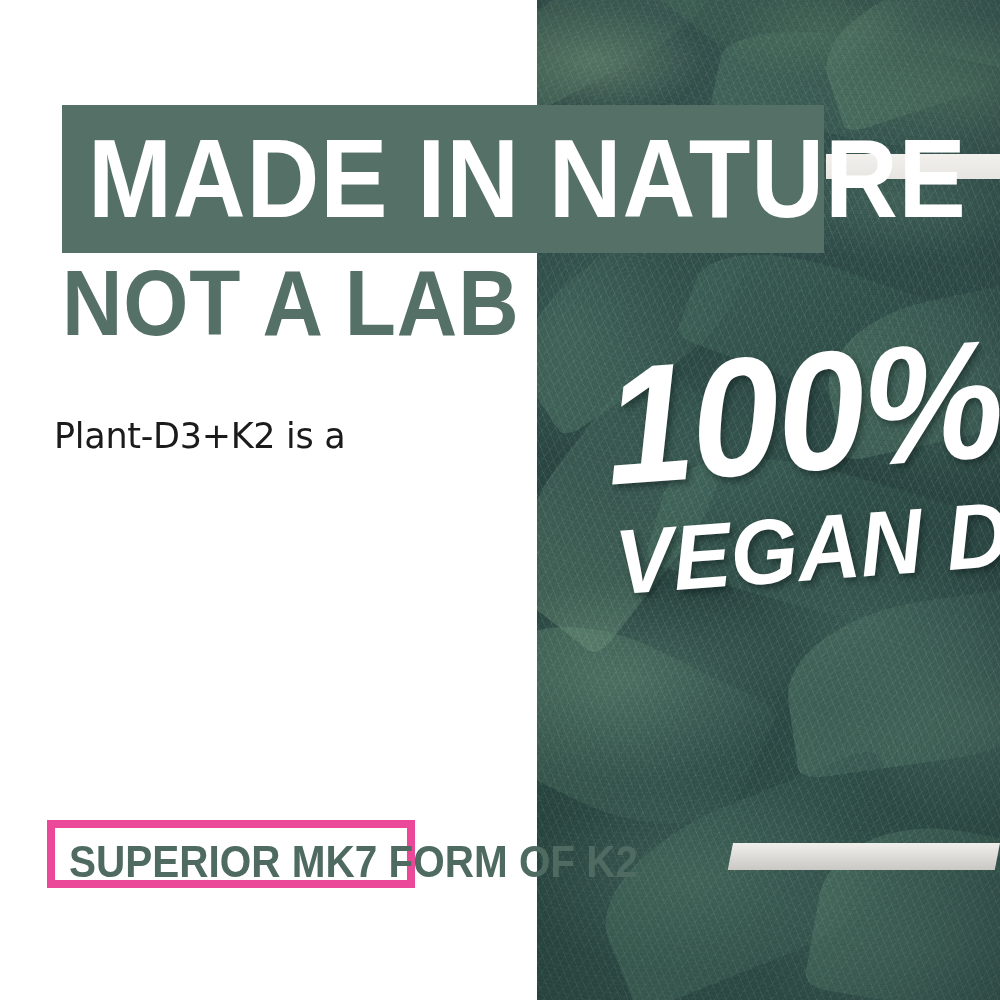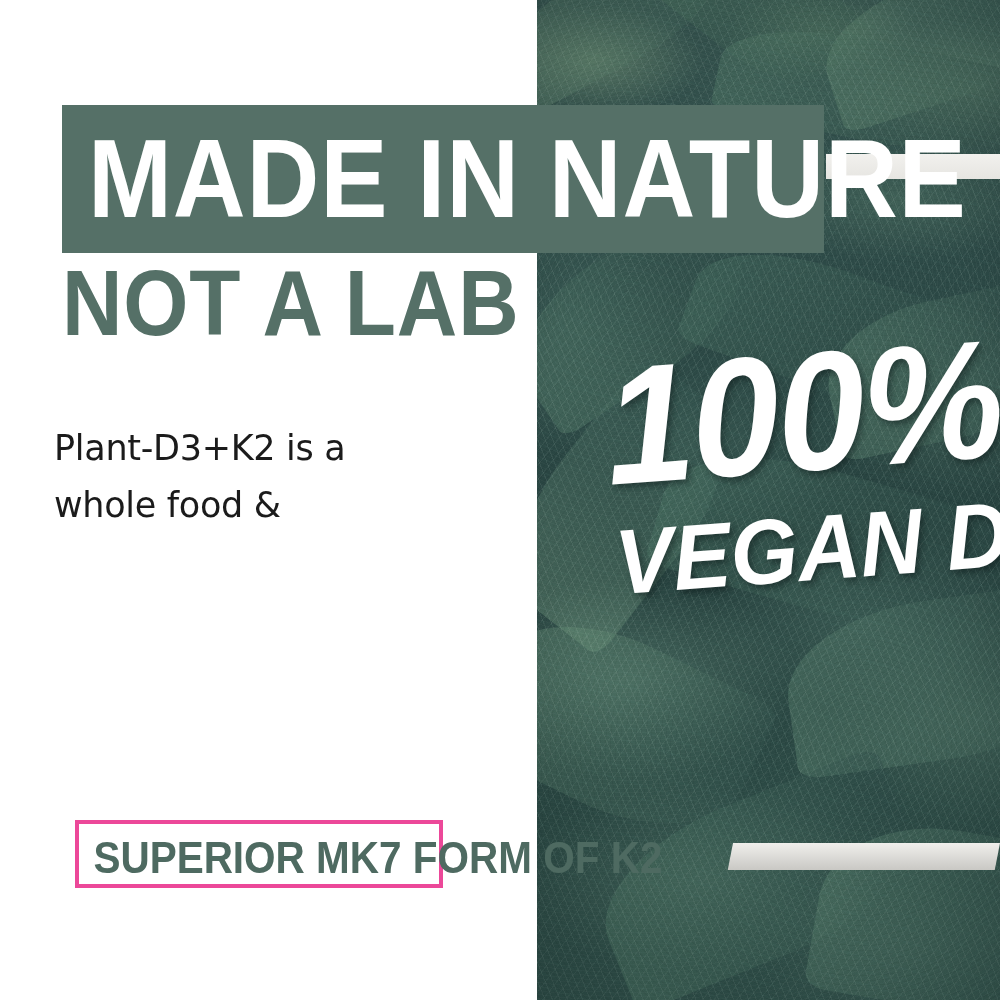--- a/index.html
+++ b/index.html
@@ -133,39 +133,39 @@
     letter-spacing: 1px;
     transform: scaleX(.90);
     transform-origin: left top;
     white-space: nowrap;
   }
 
   
   #body-copy {
     position: absolute;
     left: 54px;
-    top: 420px;
+    top: 408px;
     width: 450px;
     color: #1b1b1b;
     font-family: "DejaVu Sans", sans-serif;
     font-weight: 400;
     font-size: 35px;
     line-height: 57px;
     letter-spacing: -0.3px;
   }
   #body-copy div { white-space: nowrap; }
 
   
   #badge-box {
     position: absolute;
-    left: 75px;
+    left: 47px;
     top: 820px;
     width: 368px;
     height: 68px;
-    border: 4px solid #ec4899;
+    border: 8px solid #ec4899;
     box-sizing: border-box;
     background: #ffffff;
   }
   #badge-label {
     position: absolute;
     left: 0;
     right: 0;
     top: 11px;
     text-align: center;
     color: #4e6a61;
@@ -246,21 +246,20 @@
   <div id="top-white-bar"></div>
 
   <div id="headline-box">
     <div id="headline-text">MADE IN NATURE</div>
   </div>
 
   <div id="subhead">NOT A LAB</div>
 
   <div id="body-copy">
     <div>Plant-D3+K2 is a</div>
-    <div>whole food &amp;</div>
   </div>
 
   <div id="badge-box">
     <div id="badge-label">SUPERIOR MK7 FORM OF K2</div>
   </div>
 
   <div id="bottom-white-bar"></div>
 
   <div id="vegan-callout">
     <div id="percent-line">100%</div>

